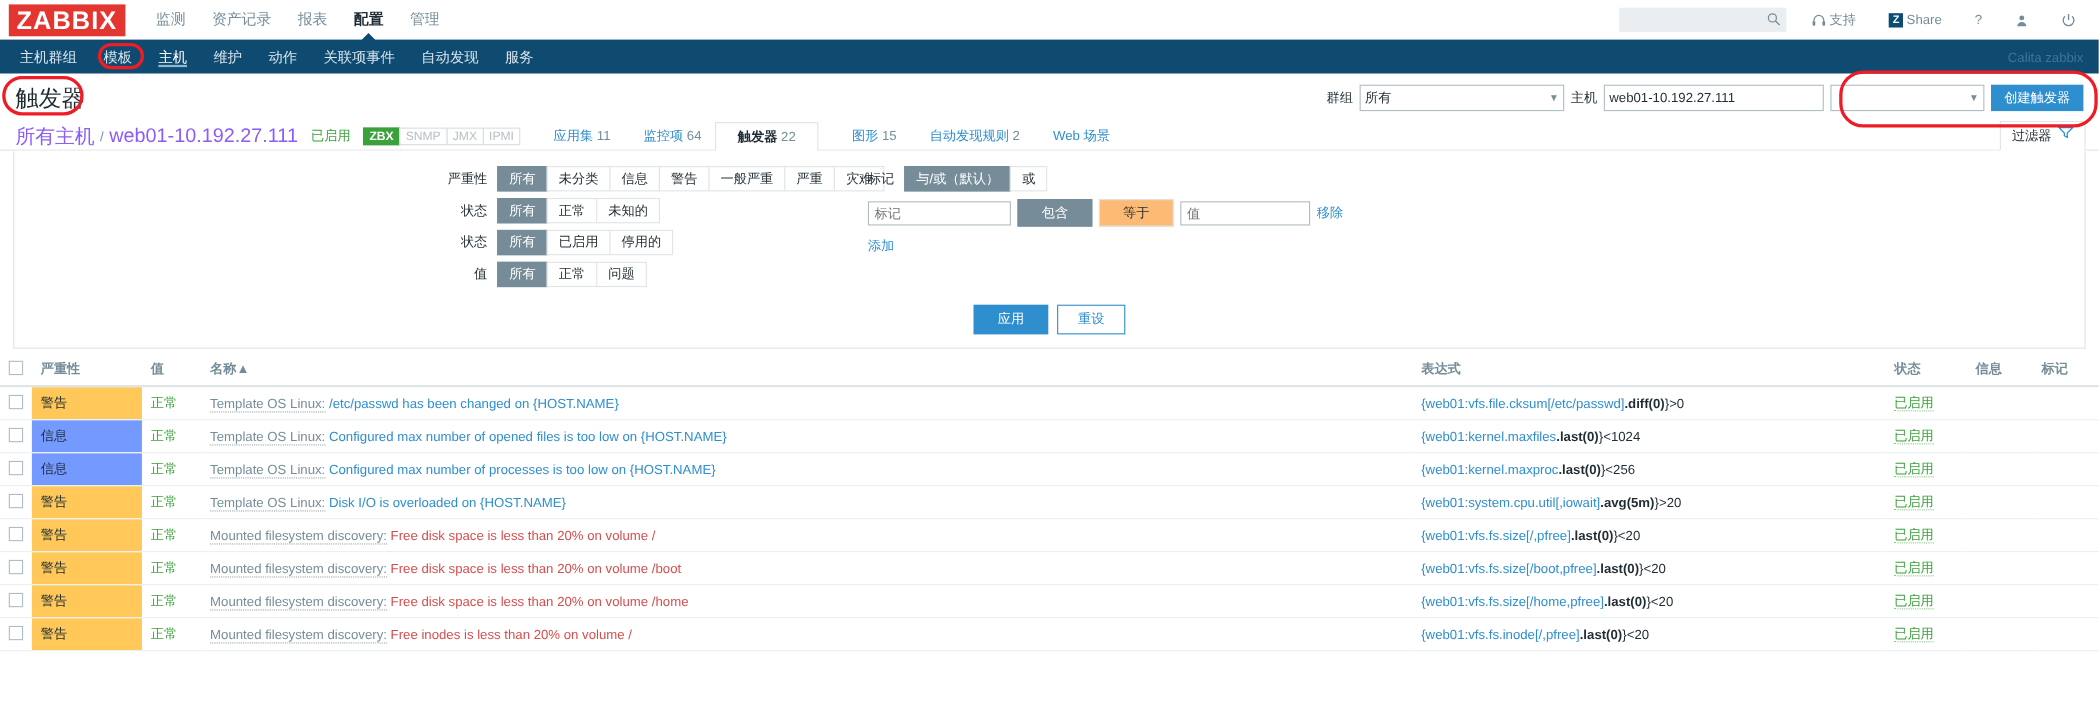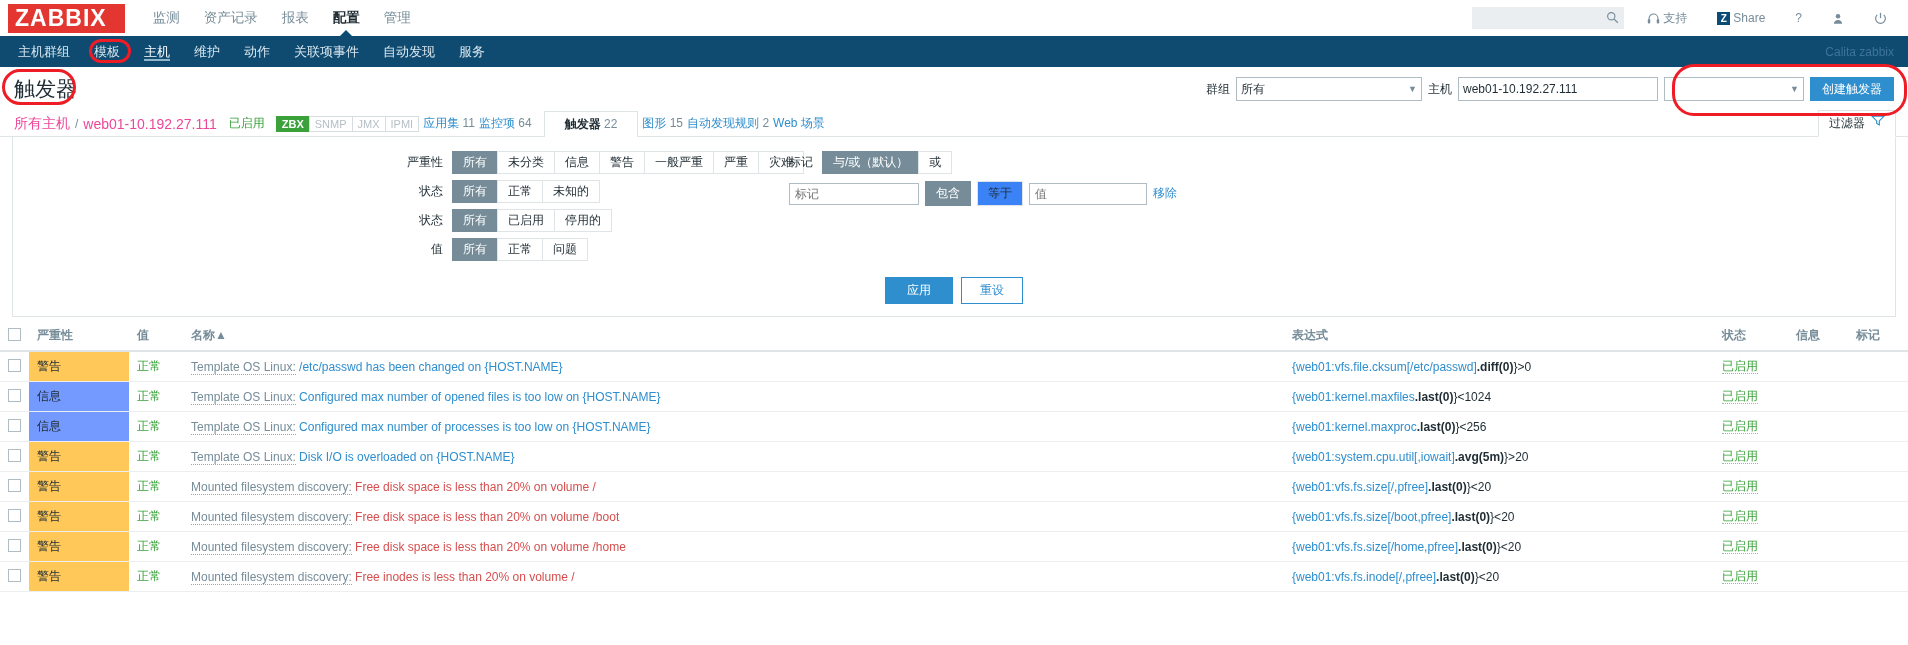--- a/index.html
+++ b/index.html
@@ -20,21 +20,21 @@
     align-items: center;
     padding: 0 14px 0 8px;
     position: relative;
   }
   .logo {
     background: #e33630;
     color: #fff;
     font-size: 23px;
     font-weight: bold;
     letter-spacing: 1px;
-    padding: 1px 18px 2px 7px;
+    padding: 1px 7px 2px 7px;
     line-height: 26px;
     font-family: "Liberation Sans", sans-serif;
   }
   .mainmenu { display: flex; align-items: center; margin-left: 16px; height: 52px; }
   .mainmenu .mi {
     color: #768d99;
     font-size: 13.5px;
     padding: 0 12px;
     line-height: 36px;
     cursor: pointer;
@@ -130,27 +130,27 @@
     height: 24px; padding: 0 12px; font-size: 12px; cursor:pointer;
     font-family: "Liberation Sans", sans-serif;
   }
 
   
   .crumbrow {
     height: 26px; display:flex; align-items:center;
     padding: 0 14px; gap: 0px; border-bottom: 1px solid #dfe4e7;
     background:#fff;
   }
-  .crumb { color:#ec4899; font-size: 14px; cursor:pointer; }
+  .crumb { color:#8b5cf6; font-size: 18px; cursor:pointer; }
   .sep { color:#768d99; margin: 0 5px; }
   .statgrp { display:flex; margin-left: 12px; }
   .stat { font-size: 11px; padding: 1px 5px; border:1px solid #d6dde1; margin-left:-1px; color:#b5bfc6; background:#fff;}
   .stat.on { background:#3ba23b; color:#fff; border-color:#3ba23b; font-weight:bold; }
   .enabled { color:#3ba23b; font-size:12px; margin-left:12px; }
-  .tabi { font-size: 12px; color:#2e8ece; margin-left: 4px; cursor:pointer; }
+  .tabi { font-size: 12px; color:#2e8ece; margin-left: 30px; cursor:pointer; }
   .tabi .num { color:#768d99; }
   .tabi.sel { background:#fff; border:1px solid #dfe4e7; border-bottom-color:#fff;
               padding: 4px 20px; margin-left: 12px; color:#1f2c33; font-weight:bold; position:relative; top:1px;}
   .tabi.sel .num { color:#768d99; font-weight:normal; }
 
   
   .filterpanel {
     border: 1px solid #dfe4e7; border-top:none;
     background:#fff; margin: 0 12px; padding: 14px 0 12px 0;
     position: relative;
@@ -163,22 +163,22 @@
     border: 1px solid #dfe4e7; margin-left:-1px;
     padding: 3px 10px; font-size: 12px; background:#fff; color:#1f2c33; cursor:pointer;
     line-height: 15px;
   }
   .seg b.on { background:#768d99; color:#fff; border-color:#768d99; }
   .tagcol { position: absolute; left: 776px; top: 14px; }
   .tagline1 { display:flex; align-items:center; gap: 10px; }
   .tagline2 { display:flex; align-items:center; gap: 6px; margin-top: 7px; }
   .tinput { width:130px; height:22px; border:1px solid #b0bcc4; font-size:12px; padding:0 5px; background:#fff;}
   .tinput2 { width:118px; }
-  .segbtn { border:1px solid #768d99; background:#768d99; color:#fff; padding:3px 10px; font-size:12px; cursor:pointer;}
-  .segbtn.w { background:#3b82f6; color:#1f2c33; border-color:#dfe4e7; }
+  .segbtn { border:1px solid #768d99; background:#768d99; color:#fff; padding:3px 21px; font-size:12px; cursor:pointer;}
+  .segbtn.w { background:#fdba74; color:#1f2c33; border-color:#dfe4e7; }
   .lnk { color:#2e8ece; font-size:12px; cursor:pointer; }
   .addlnk { margin-top: 9px; display:block; }
   .fbtns { display:flex; justify-content:center; gap: 8px; margin-top: 16px; }
   .bprim { background:#2e8ece; color:#fff; border:none; padding:4px 22px; font-size:12px; cursor:pointer;
            font-family:"Liberation Sans", sans-serif;}
   .bsec { background:#fff; color:#2e8ece; border:1px solid #2e8ece; padding:4px 18px; font-size:12px; cursor:pointer;
           font-family:"Liberation Sans", sans-serif;}
   .filtertab {
     position:absolute; right: -1px; top: -27px;
     background:#fff; border:1px solid #dfe4e7; border-bottom-color:#fff;
@@ -371,20 +371,21 @@
         <b>或</b>
       </div>
     </div>
     <div class="tagline2">
       <input class="tinput" placeholder="标记" style="">
       <span class="segbtn">包含</span>
       <span class="segbtn w">等于</span>
       <input class="tinput tinput2" placeholder="值" style="">
       <span class="lnk">移除</span>
     </div>
+    <span class="lnk addlnk">添加</span>
   </div>
 
   <div class="fbtns">
     <button class="bprim">应用</button>
     <button class="bsec">重设</button>
   </div>
 </div>
 
 <table class="list">
   <thead>

